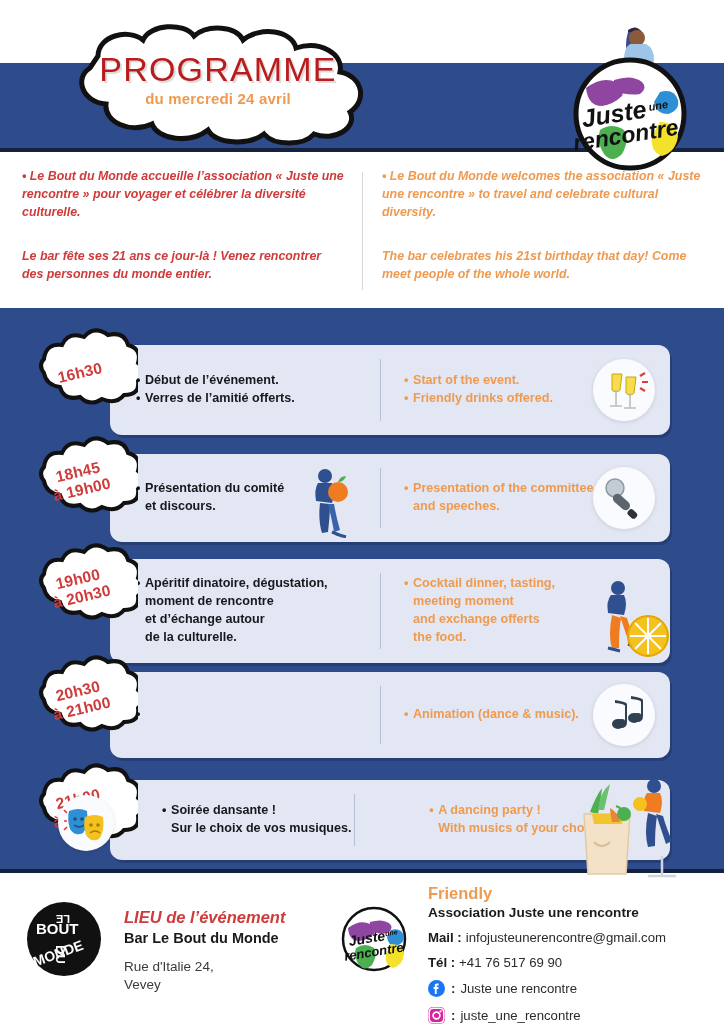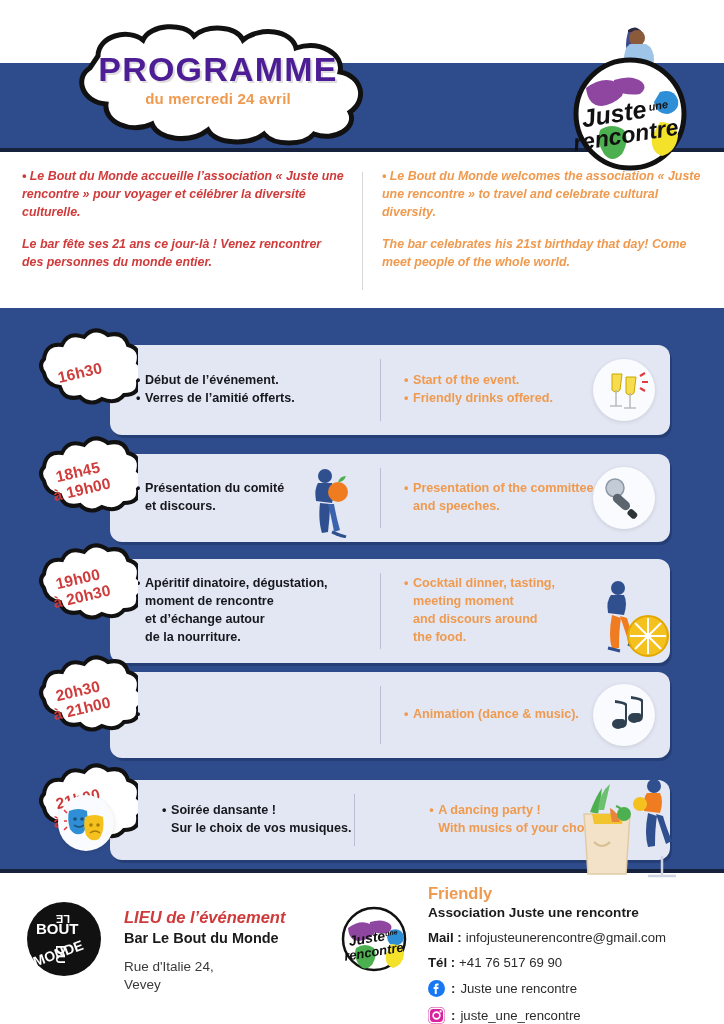--- a/index.html
+++ b/index.html
@@ -23,21 +23,21 @@
   .title-cloud {
     position: absolute; left: 38px; top: 22px; width: 360px; height: 124px;
     z-index: 6;
   }
   .title-cloud svg { position: absolute; left: 0; top: 0; }
   .title-text {
     position: absolute; left: 0; top: 30px; width: 360px; text-align: center;
     z-index: 2;
   }
   .title-main {
-    font-size: 34px; font-weight: bold; color: #4c1d95;
+    font-size: 34px; font-weight: normal; color: #b91c1c;
     letter-spacing: 1.2px; line-height: 1.02;
     text-shadow: 2px 2px 0 rgba(180,180,180,.45);
   }
   .title-sub {
     font-size: 15px; font-weight: bold; color: #ef9a4f;
     margin-top: 3px; letter-spacing: .2px;
   }
 
   
   .logo-top {
@@ -54,21 +54,21 @@
   .intro-divider {
     position: absolute; left: 362px; top: 172px; width: 1px; height: 118px;
     background: #d6d6d6;
   }
   .intro-p {
     font-size: 12.4px; font-weight: bold; line-height: 1.45;
     font-style: italic;
   }
   .intro-col.left .intro-p { color: #cf3b3b; }
   .intro-col.right .intro-p { color: #ef9a4f; }
-  .intro-p.second { margin-top: 14px; }
+  .intro-p.second { margin-top: 26px; }
 
   
   .sched-section {
     position: absolute; left: 0; top: 308px; width: 724px; height: 565px;
     background: #2e4c8c;
   }
   .sched-section-shadow {
     position: absolute; left: 0; top: 869px; width: 724px; height: 4px;
     background: #15213d;
   }
@@ -305,30 +305,30 @@
   </div>
 
   <div class="row" style="top:559px;height:104px;">
     <div class="row-inner">
       <div class="col-fr">
         <div class="line">
             <span class="bl">•</span>
             <span class="txt">Apéritif dinatoire, dégustation,
 moment de rencontre
 et d’échange autour
-de la nourriture.</span>
+de la culturelle.</span>
           </div>
       </div>
       <div class="vdivider"></div>
       <div class="col-en">
         <div class="line">
             <span class="bl">•</span>
             <span class="txt">Cocktail dinner, tasting,
 meeting moment
-and discours around
+and exchange offerts
 the food.</span>
           </div>
       </div>
     </div>
   </div>
   <div style="position:absolute;left:598px;top:578px;width:72px;height:82px;z-index:5;">
     <svg width="72" height="82" viewBox="0 0 72 82">
       <circle cx="20" cy="10" r="7" fill="#2f4f8f"></circle>
       <path d="M13 17 q-5 6-3 18 l16 2 q4-12 0-20 z" fill="#2f4f8f"></path>
       <path d="M14 37 q-4 20 0 34 l7-1 q0-18 2-30 z" fill="#f07c22"></path>

